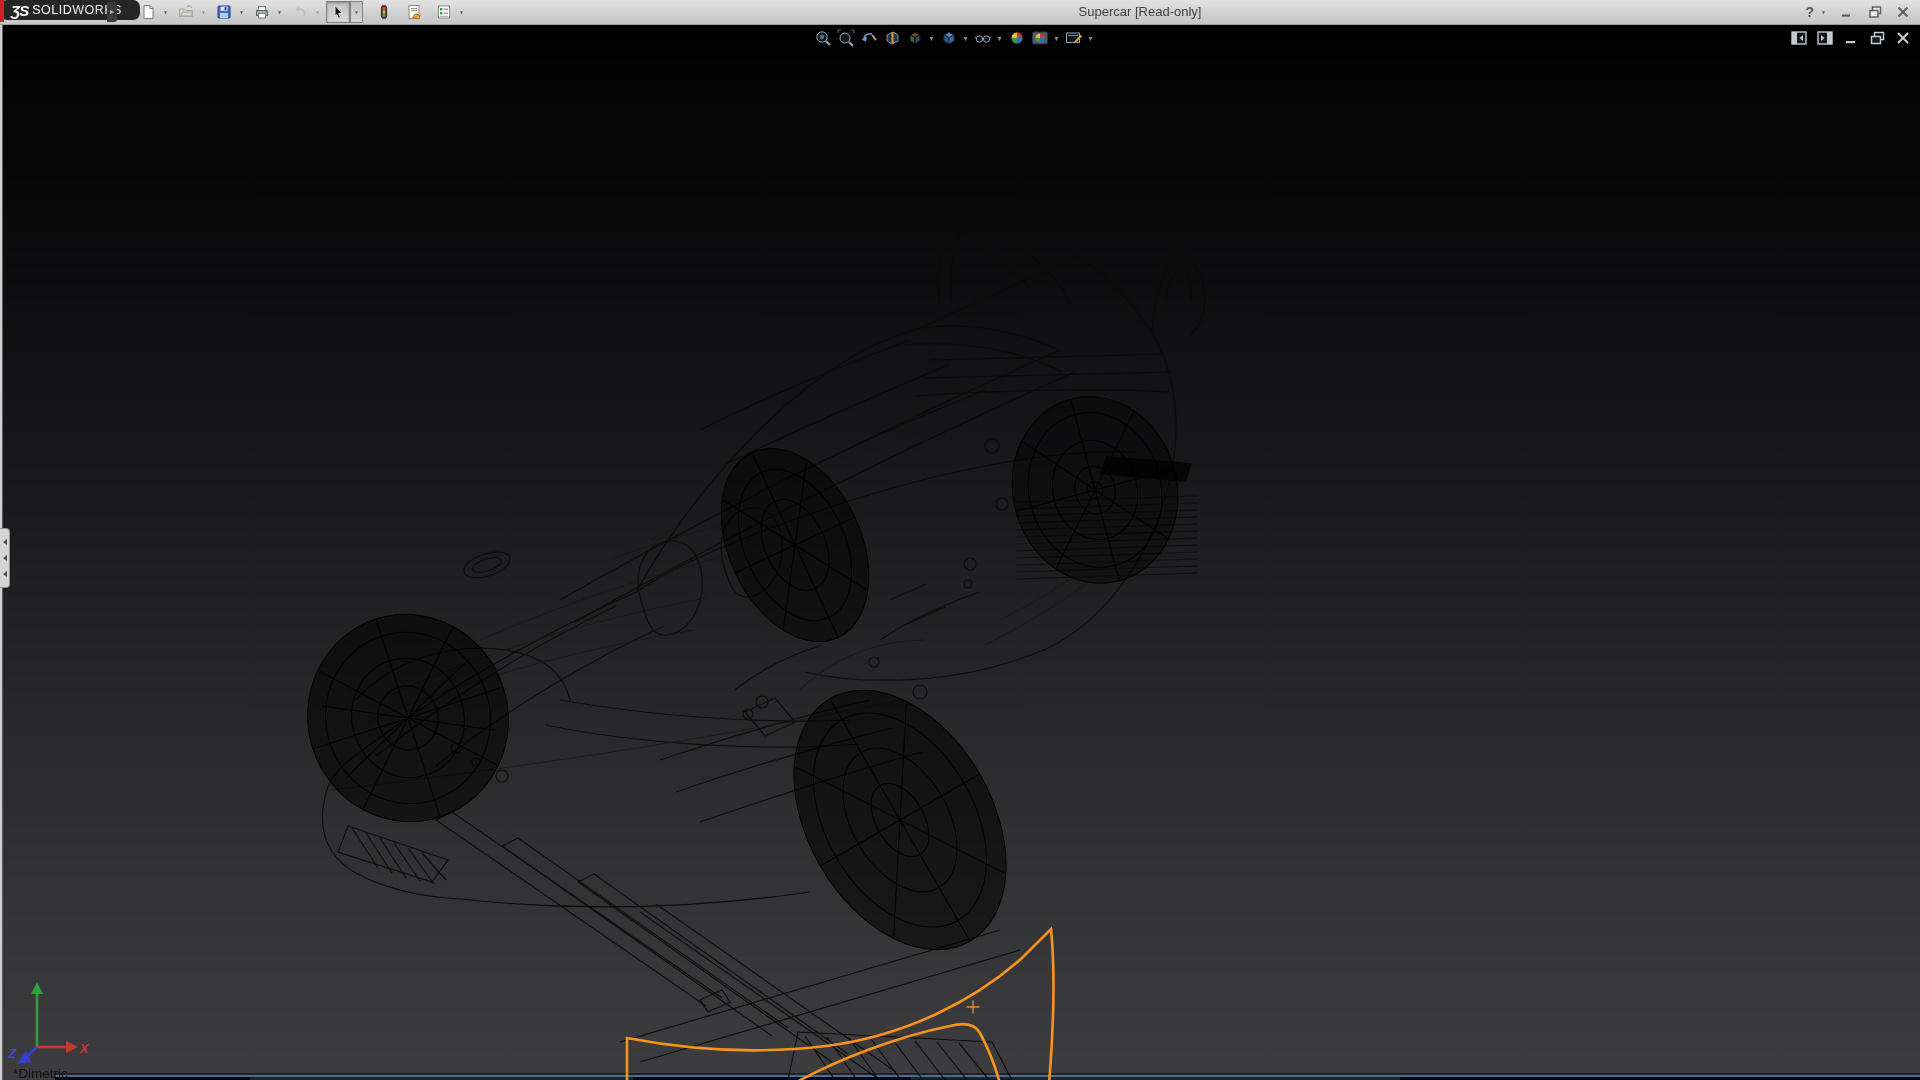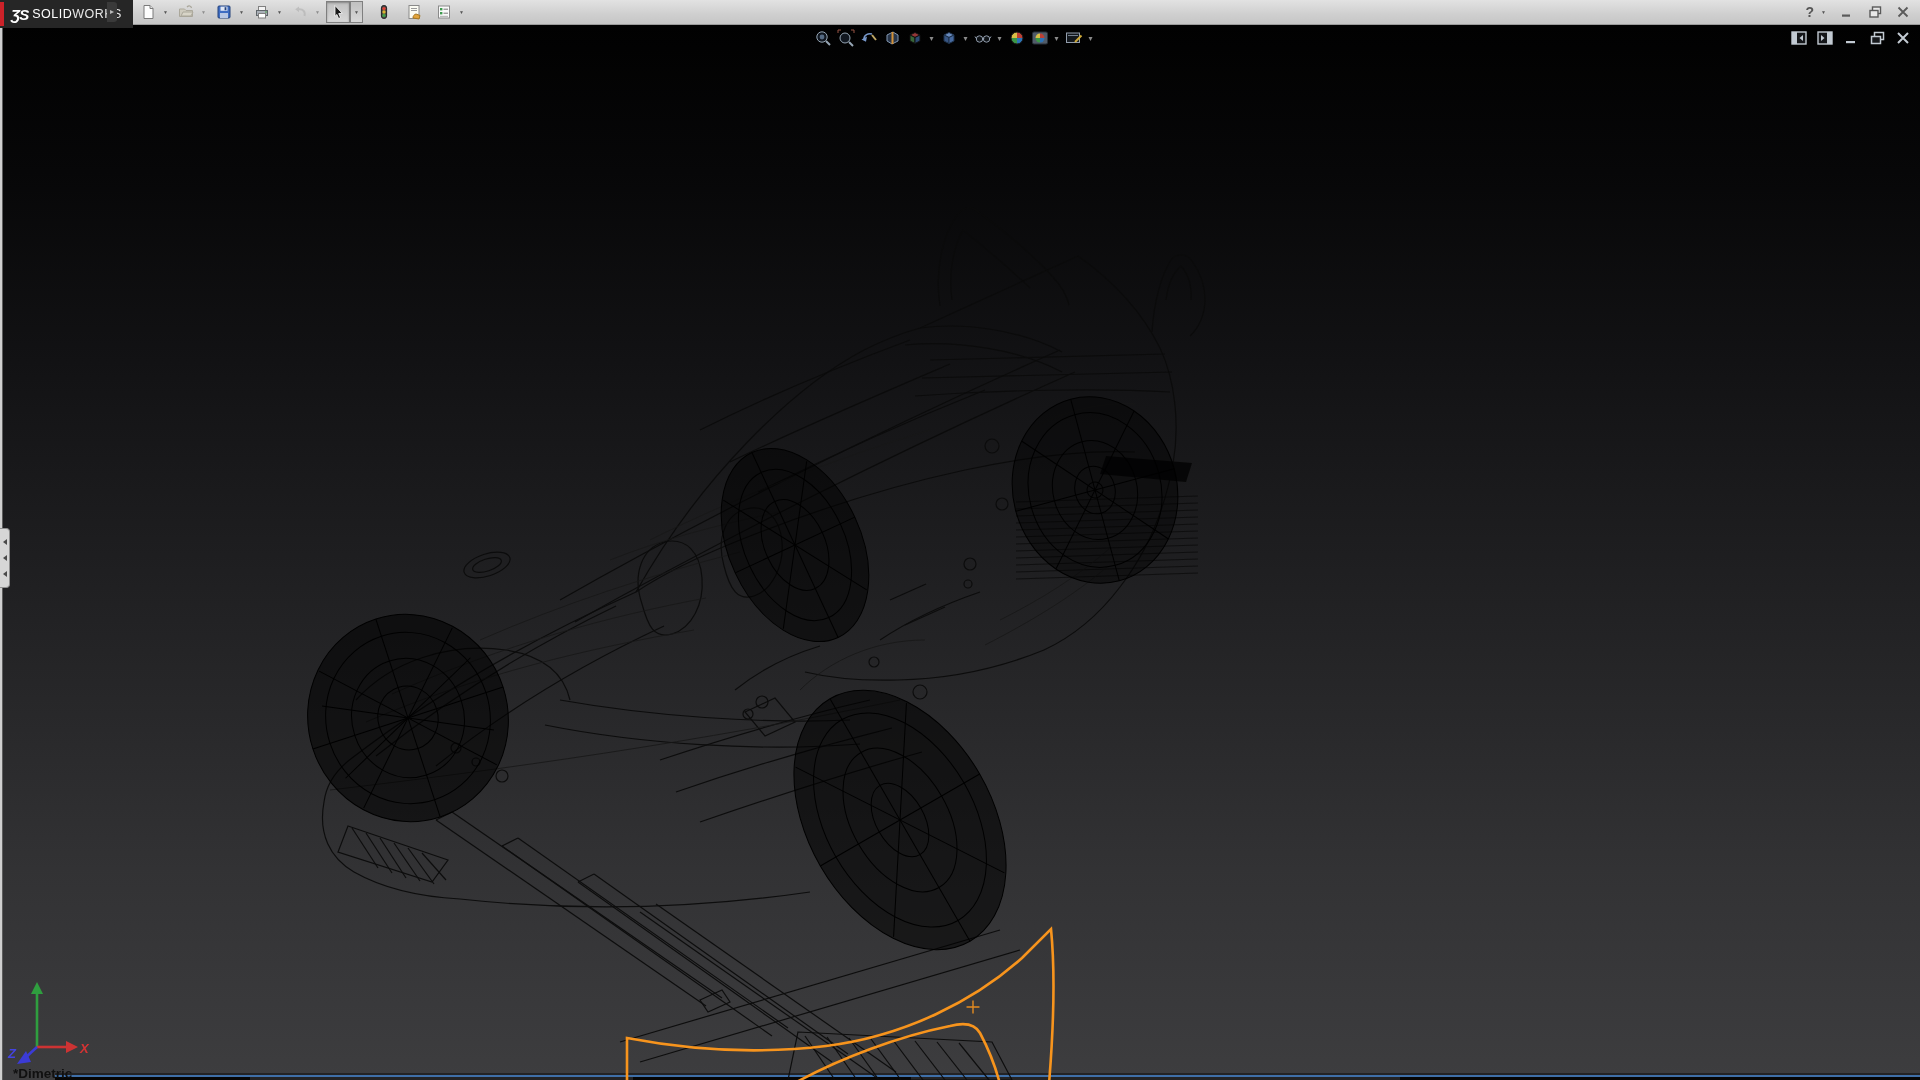--- a/index.html
+++ b/index.html
@@ -1,21 +1,21 @@
 <!DOCTYPE html>
 <html><head>
 <meta charset="utf-8">
 <style>
   html,body{margin:0;padding:0;width:1920px;height:1080px;overflow:hidden;
     font-family:"Liberation Sans","DejaVu Sans",sans-serif;background:#3a3a3c;}
   
   .titlebar{position:absolute;left:0;top:0;width:1920px;height:24px;
     background:linear-gradient(#e2e2e2,#cfcfcf 60%,#c6c6c6);border-bottom:1px solid #9b9b9b;z-index:50;}
-  .logo{position:absolute;left:0;top:0;height:28px;display:flex;align-items:center;
-    background:#262626;padding:0 11px 0 0;}
+  .logo{position:absolute;left:0;top:0;height:20px;display:flex;align-items:center;
+    background:#262626;padding:0 18px 0 0;border-radius:7px;}
   .logo-red{width:4px;height:24px;background:#cc2229;margin-right:7px;}
   .logo-glyph{color:#fff;font-weight:bold;font-style:italic;font-size:15px;margin-right:4px;letter-spacing:-1px;}
   .brand{color:#fff;font-size:12.5px;letter-spacing:.5px;}
   .brand b{font-weight:normal;}
   .brand span.lt{font-weight:normal;color:#e8e8e8;}
   .logo-tab{position:absolute;left:107px;top:2px;width:10px;height:20px;background:#3a3a3a;
     color:#bbb;font-size:8px;line-height:20px;text-align:center;border-radius:0 3px 3px 0;}
   .tb-row{position:absolute;left:136px;top:1px;height:22px;display:flex;align-items:center;}
   .tb-btn{width:22px;height:20px;display:flex;align-items:center;justify-content:center;border:1px solid transparent;}
   .tb-btn.pressed{background:linear-gradient(#c0c0c0,#d8d8d8);border:1px solid #7f7f7f;
@@ -38,21 +38,21 @@
   .panel-handle{position:absolute;left:0;top:504px;width:9px;height:58px;background:#d6d6d6;
     border:1px solid #8e8e8e;border-left:none;border-radius:0 4px 4px 0;z-index:31;
     display:flex;flex-direction:column;align-items:center;justify-content:space-evenly;}
   .tri-left{width:0;height:0;border-top:3px solid transparent;border-bottom:3px solid transparent;
     border-right:4px solid #4a4a4a;}
   .headsup{position:absolute;left:812px;top:4px;display:flex;align-items:center;gap:2px;z-index:25;}
   .hu-btn{width:21px;height:20px;display:flex;align-items:center;justify-content:center;opacity:.95;}
   .hu-caret{width:9px;font-size:8px;color:#8a8a8a;text-align:center;}
   .docctl{position:absolute;right:8px;top:6px;display:flex;align-items:center;gap:8px;z-index:25;}
   .docctl .dc{width:18px;height:16px;display:flex;align-items:center;justify-content:center;}
-  .status-view{position:absolute;left:13px;top:1042px;font-size:13.5px;color:#101010;z-index:22;font-weight:bold;}
+  .status-view{position:absolute;left:13px;top:1042px;font-size:13.5px;color:#101010;z-index:22;}
   .carsvg{position:absolute;left:0;top:-24px;width:1920px;height:1080px;z-index:10;}
   
   .taskpeek{position:absolute;left:0;top:1049px;width:1920px;height:7px;z-index:5;}
   .tp-base{position:absolute;left:55px;right:0;top:0;height:7px;background:#232325;}
   .tp-line{position:absolute;left:55px;right:0;top:2px;height:2px;background:#3f6fa8;}
   .tp-seg{position:absolute;top:4px;height:3px;background:#060606;}
 </style>
 </head>
 <body>
 
@@ -136,20 +136,21 @@
         <rect x="4" y="4" width="2.4" height="2.4" fill="#3f9a4f"></rect>
         <rect x="4" y="8" width="2.4" height="2.4" fill="#3f9a4f"></rect>
         <line x1="7.5" y1="5.2" x2="12" y2="5.2" stroke="#777"></line>
         <line x1="7.5" y1="9.2" x2="12" y2="9.2" stroke="#777"></line>
         <line x1="4" y1="12.3" x2="12" y2="12.3" stroke="#aaa"></line>
       </svg>
       </div>
     <div class="tb-caret">▼</div>
   </div>
 
+  <div class="win-title">Supercar [Read-only]</div>
 
   <div class="tb-right">
     <span class="help-q">?</span>
     <span class="tb-caret">▼</span>
     <div class="cap-btn">
       <svg width="12" height="12" viewBox="0 0 12 12">
         <rect x="1" y="8.5" width="8" height="2.2" fill="#5a5a5a"></rect>
         </svg>
       </div>
     <div class="cap-btn">

